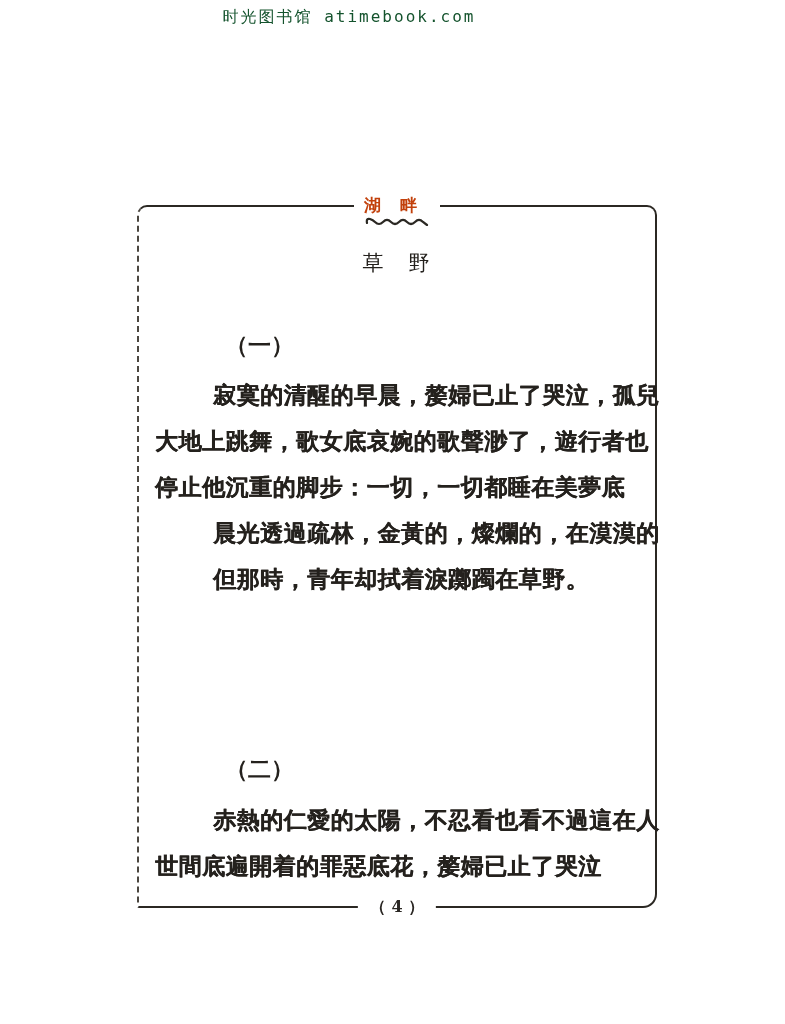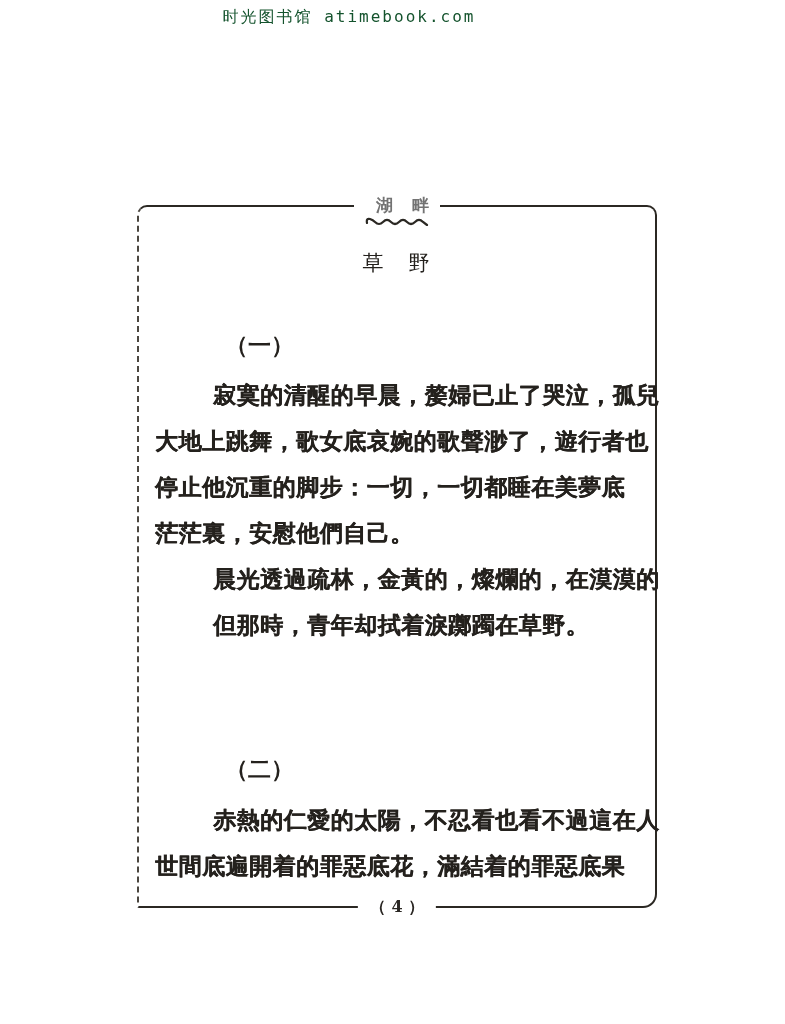--- a/index.html
+++ b/index.html
@@ -33,22 +33,22 @@
     border-radius: 10px 10px 14px 2px;
     background: #ffffff;
   }
   
   .running-header {
     position: absolute;
     top: -13px; left: 50%;
     transform: translateX(-50%);
     background: #ffffff;
     padding: 0 10px;
-    text-align: right;
-    color: #737373;
+    text-align: left;
+    color: #c2410c;
   }
   .running-header .rh-text {
     font-size: 17px;
     font-weight: 700;
     letter-spacing: 1px;
     white-space: nowrap;
     display: block;
     line-height: 22px;
   }
   .running-header svg { display: block; margin: 0 auto; }
@@ -115,27 +115,26 @@
   </div>
 
   <div class="poem-title">草　野</div>
 
   <div class="section-marker marker-1">（一）</div>
 
   <div class="poem-block block-1">
     <div class="poem-line indent">寂寞的清醒的早晨，嫠婦已止了哭泣，孤兒</div>
     <div class="poem-line">大地上跳舞，歌女底哀婉的歌聲渺了，遊行者也</div>
     <div class="poem-line">停止他沉重的脚步：一切，一切都睡在美夢底</div>
-    <div class="poem-line">茫茫裏，安慰他們自己。</div>
     <div class="poem-line indent">晨光透過疏林，金黃的，燦爛的，在漠漠的</div>
     <div class="poem-line indent">但那時，青年却拭着淚躑躅在草野。</div>
   </div>
 
   <div class="section-marker marker-2">（二）</div>
 
   <div class="poem-block block-2">
     <div class="poem-line indent">赤熱的仁愛的太陽，不忍看也看不過這在人</div>
-    <div class="poem-line">世間底遍開着的罪惡底花，滿結着的罪惡底果</div>
+    <div class="poem-line">世間底遍開着的罪惡底花，嫠婦已止了哭泣</div>
   </div>
 
   <div class="page-number">（ 4 ）</div>
 
 </div>
 
 </body></html>

